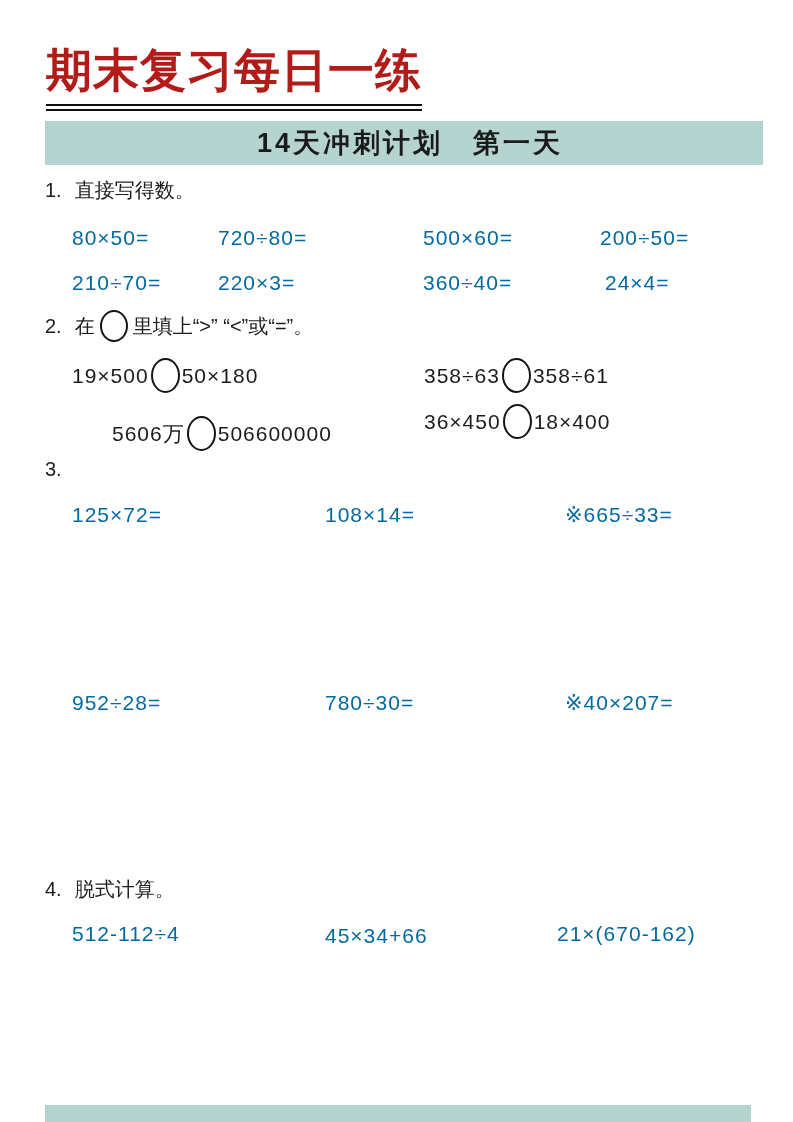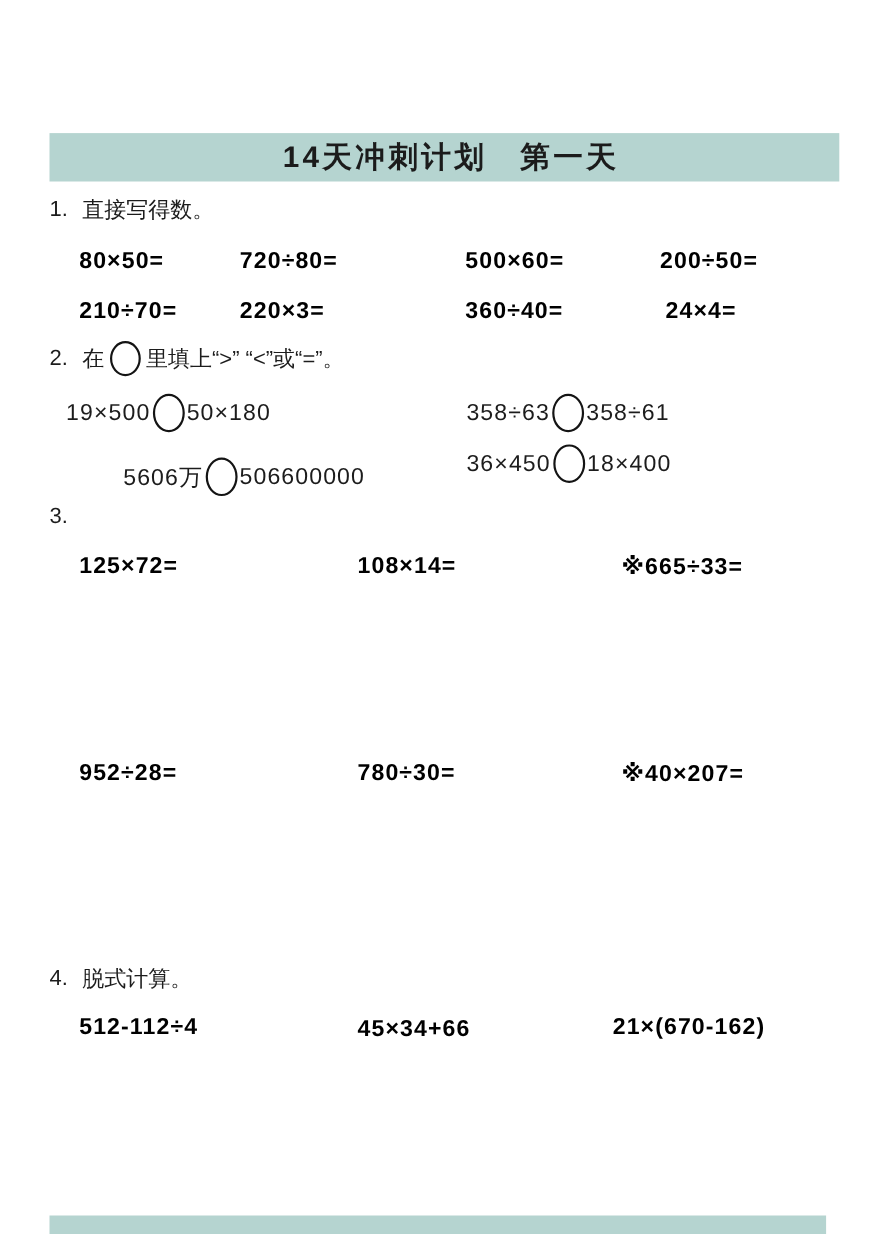--- a/index.html
+++ b/index.html
@@ -20,22 +20,22 @@
     position:absolute;left:45px;top:121px;width:706px;height:44px;
     background:#b5d4d0;display:flex;align-items:center;justify-content:center;
     font-size:27px;font-weight:700;letter-spacing:3px;color:#1b1b1b;padding-left:12px;
   }
   .q-label{
     position:absolute;font-size:20px;font-weight:500;display:flex;
     align-items:center;white-space:nowrap;color:#1c1c1c;
   }
   .q-num{display:inline-block;min-width:16px;margin-right:13px;font-weight:500;}
   .cell{
-    position:absolute;font-size:21px;font-weight:700;letter-spacing:1px;
-    white-space:nowrap;color:#000000;
+    position:absolute;font-size:21px;font-weight:400;letter-spacing:1px;
+    white-space:nowrap;color:#0369a1;
   }
   .pair{
     position:absolute;font-size:21px;font-weight:500;letter-spacing:1px;
     display:flex;align-items:center;height:37px;white-space:nowrap;color:#1c1c1c;
   }
   .circle{
     display:inline-block;width:29px;height:35px;border:2.5px solid #141414;
     border-radius:50%;margin:0 2px;flex:none;box-sizing:border-box;
   }
   .circle.small{width:28px;height:32px;margin:0 5px;}
@@ -43,20 +43,21 @@
     position:absolute;left:45px;top:1105px;width:706px;height:17px;
     background:#b5d4d0;
   }
 </style>
 </head>
 <body>
 
 <div class="page">
 
   <h1 class="title">
+    <span class="t-red">期末复习每日一练</span>
   </h1>
 
   <div class="banner">
     <span>14天冲刺计划　第一天</span>
   </div>
 
   <div class="q-label" style="left:45px;top:177px;">
     <span class="q-num">1.</span>
     <span>直接写得数。</span>
   </div>
@@ -68,21 +69,21 @@
   <span class="cell" style="left:218px;top:271px;">220×3=</span>
   <span class="cell" style="left:423px;top:271px;">360÷40=</span>
   <span class="cell" style="left:605px;top:271px;">24×4=</span>
 
   <div class="q-label" style="left:45px;top:310px;">
     <span class="q-num">2.</span>
     <span>在</span>
     <span class="circle small"></span>
     <span>里填上“&gt;” “&lt;”或“=”。</span>
   </div>
-  <div class="pair" style="left:60px;top:357px;">
+  <div class="pair" style="left:72px;top:357px;">
     <span>19×500</span>
       <span class="circle"></span>
       <span>50×180</span>
   </div>
   <div class="pair" style="left:424px;top:357px;">
     <span>358÷63</span>
       <span class="circle"></span>
       <span>358÷61</span>
   </div>
   <div class="pair" style="left:72px;top:415px;margin-left:40px;">

